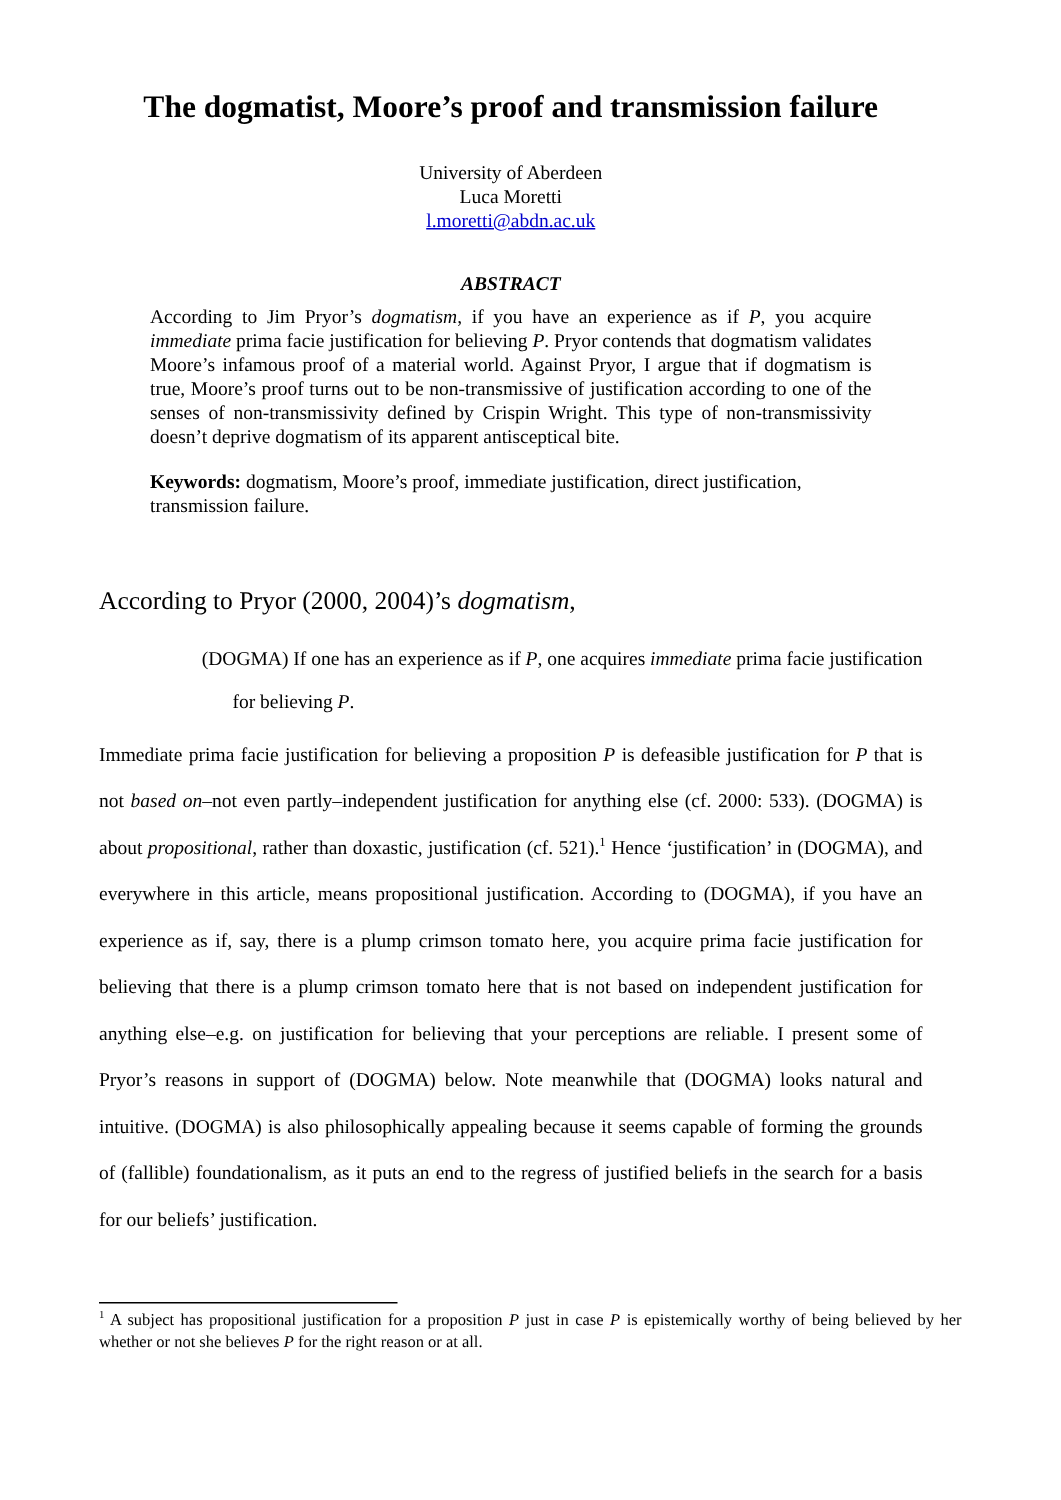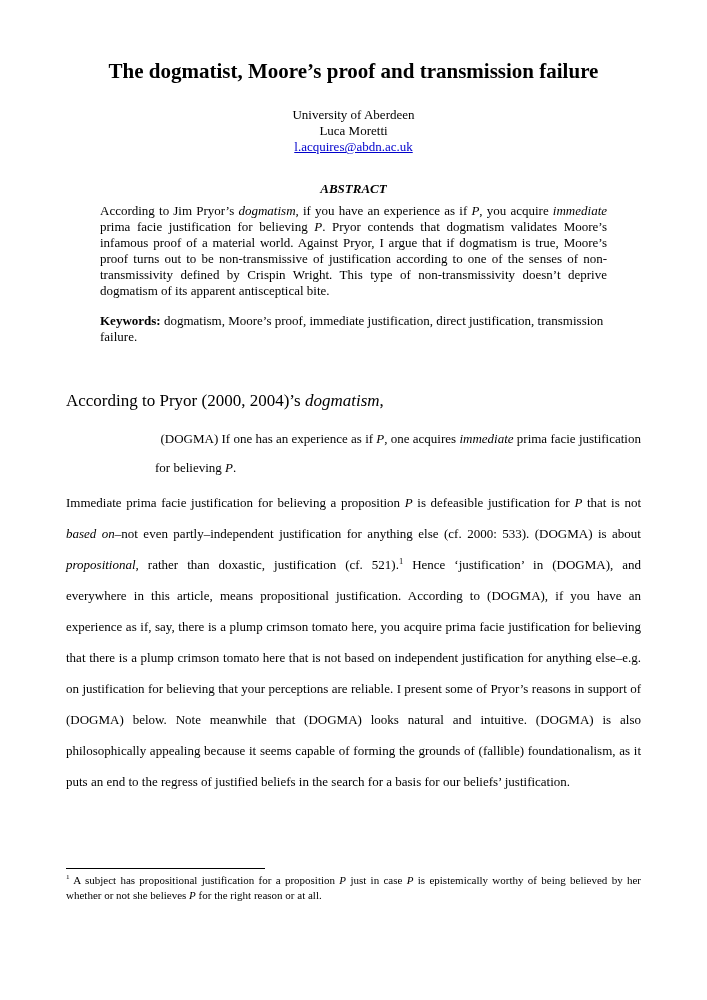--- a/index.html
+++ b/index.html
@@ -7,21 +7,21 @@
     position: relative;
     width: 707px;
     height: 1000px;
     margin: 0 auto;
     background: #ffffff;
     font-family: "Liberation Serif", serif;
     color: #000000;
     overflow: hidden;
   }
   .content {
-    padding: 58px 66px 0 66px;
+    padding: 58px 92px 0 66px;
   }
   .title {
     font-size: 21px;
     font-weight: bold;
     text-align: center;
     line-height: 27px;
     max-width: 500px;
     margin: 0 auto;
   }
   .author-block {
@@ -95,21 +95,21 @@
 
 <div class="page">
   <div class="content">
 
     <div class="title">The dogmatist, Moore’s proof and transmission failure</div>
 
     <div class="author-block">
       <div>University of Aberdeen</div>
       <div>Luca Moretti</div>
       <div class="email">
-        <span class="link">l.acquires@abdn.ac.uk</span>
+        <span class="link">l.moretti@abdn.ac.uk</span>
       </div>
     </div>
 
     <div class="abstract-heading">ABSTRACT</div>
 
     <div class="abstract"><span>According to Jim Pryor’s </span><span style="font-style: italic;">dogmatism</span><span>, if you have an experience as if </span><span style="font-style: italic;">P</span><span>, you acquire </span><span style="font-style: italic;">immediate</span><span> prima facie justification for believing </span><span style="font-style: italic;">P</span><span>. Pryor contends that dogmatism validates Moore’s infamous proof of a material world. Against Pryor, I argue that if dogmatism is true, Moore’s proof turns out to be non-transmissive of justification according to one of the senses of non-transmissivity defined by Crispin Wright. This type of non-transmissivity doesn’t deprive dogmatism of its apparent antisceptical bite.</span></div>
 
     <div class="keywords"><span style="font-weight: bold;">Keywords:</span><span> dogmatism, Moore’s proof, immediate justification, direct justification, transmission failure.</span></div>
 
     <div class="intro"><span>According to Pryor (2000, 2004)’s </span><span style="font-style: italic;">dogmatism</span><span>,</span></div>

